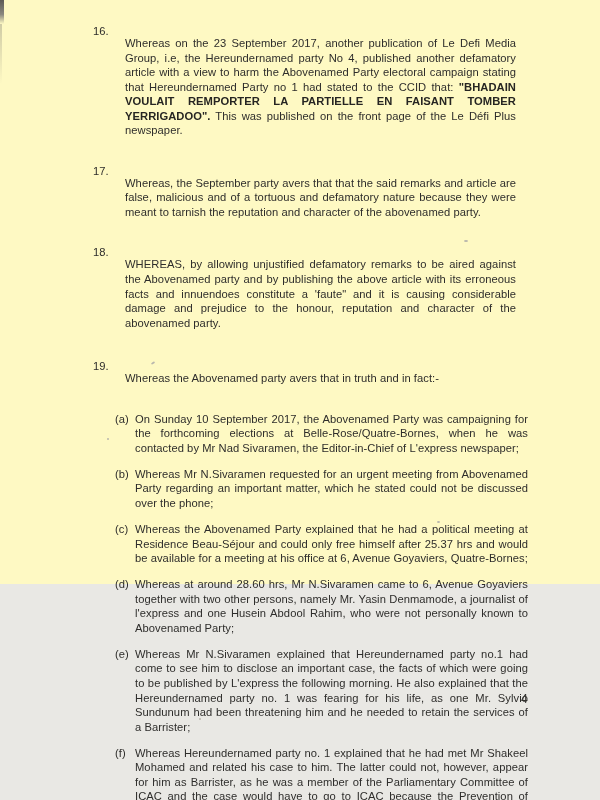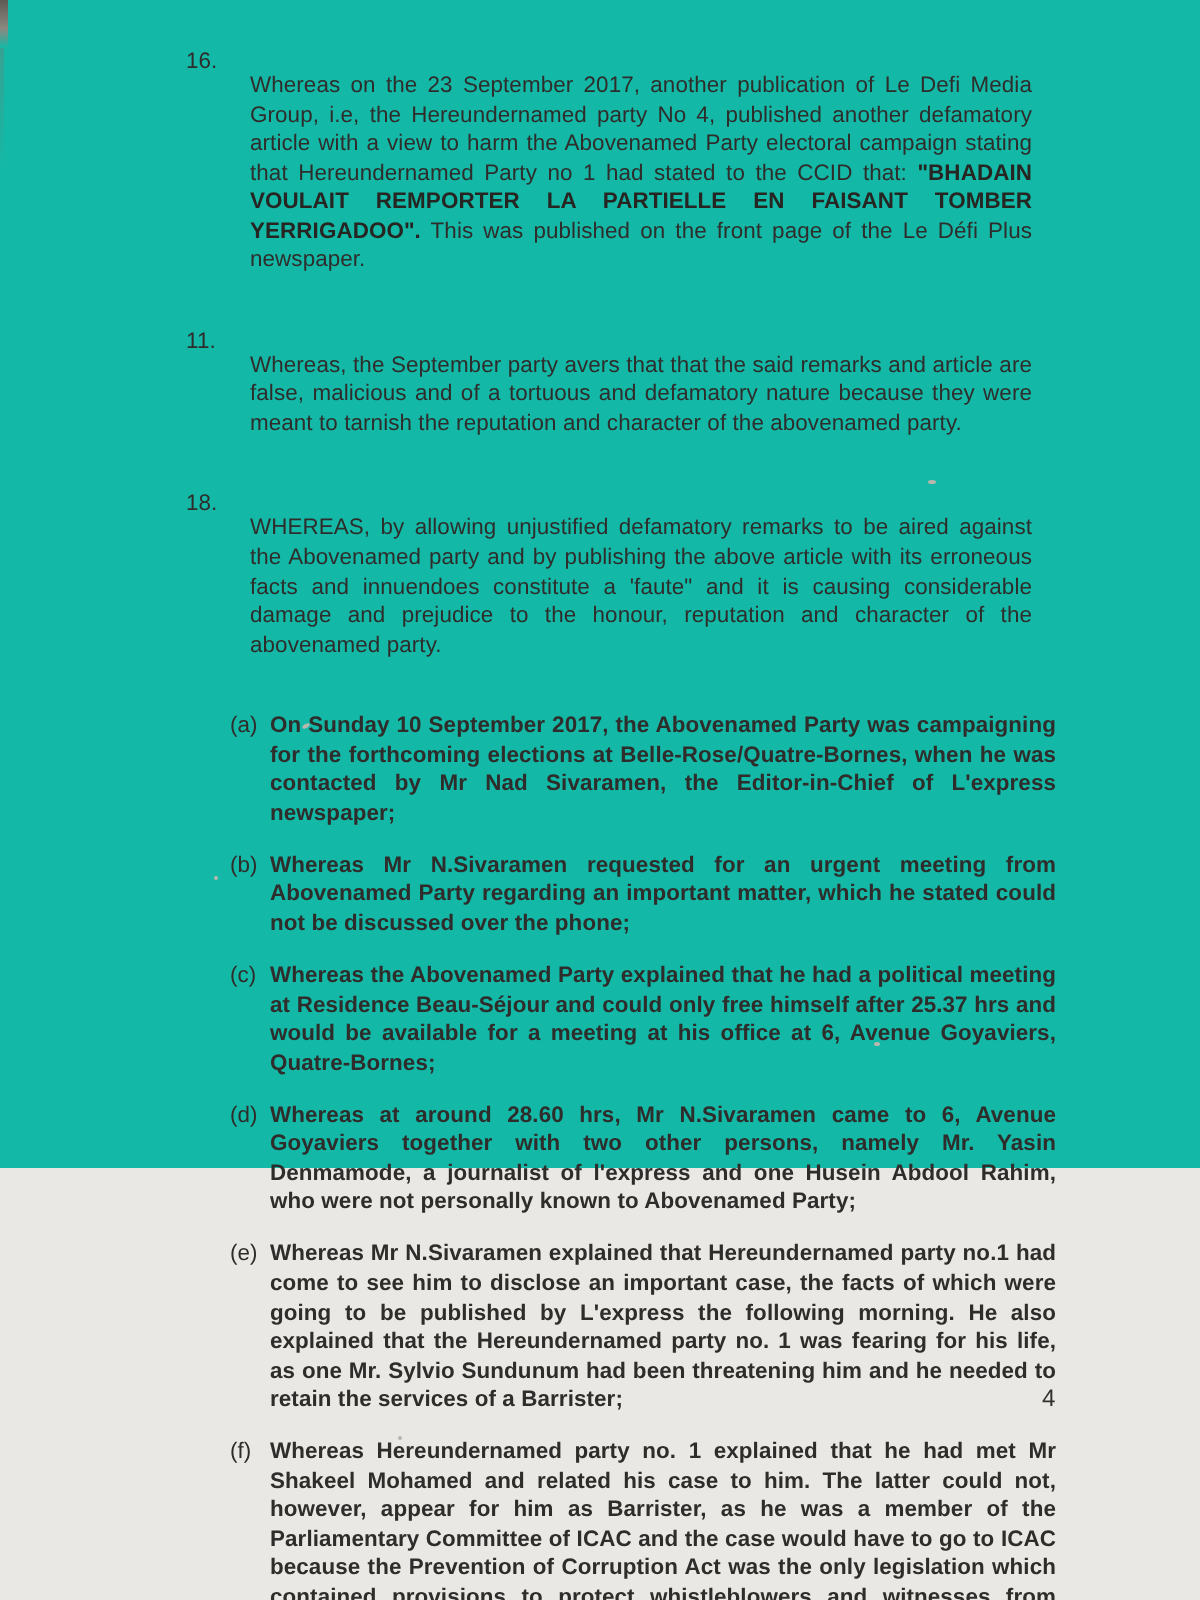--- a/index.html
+++ b/index.html
@@ -5,21 +5,21 @@
   html,body{margin:0;padding:0;}
   body{
     width:600px;height:800px;
     background:#e9e8e4;
     font-family:"Liberation Sans", sans-serif;
     overflow:hidden;
   }
   .page{
     position:relative;
     width:600px;height:584px;
-    background:#14b8a6;
+    background:#fef9c3;
     box-sizing:border-box;
     color:#2e2d2b;
   }
   
   .edge-artifact{
     position:absolute;left:0;top:0;width:4px;height:24px;
     background:linear-gradient(to bottom,#5d5b55,#8a887f 60%,rgba(138,136,127,0));
   }
   .edge-artifact2{
     position:absolute;left:0;top:24px;width:2px;height:60px;
@@ -45,21 +45,21 @@
   .sub-items{margin-top:12px;}
   .sub-item{
     display:flex;
     margin-left:22px;
     margin-bottom:11.5px;
   }
   .sub-item .marker{
     width:20px;flex:0 0 20px;
   }
   .sub-item .body{
-    flex:1;margin:0;text-align:justify;font-weight:bold;
+    flex:1;margin:0;text-align:justify;
   }
   strong{font-weight:bold;color:#262522;}
   .page-number{
     position:absolute;
     left:521px;top:692px;
     font-size:12px;color:#33322f;
   }
   
   .speck{position:absolute;background:#b8b6ad;border-radius:50%;}
   .speck.s1{left:151px;top:362px;width:4px;height:2px;transform:rotate(-30deg);}
@@ -76,29 +76,33 @@
   <div class="edge-artifact2"></div>
 
   <div class="content">
 
     <div class="item">
       <span class="num">16.</span>
       <p class="body"><span>Whereas on the 23 September 2017, another publication of Le Defi Media Group, i.e, the Hereundernamed party No 4, published another defamatory article with a view to harm the Abovenamed Party electoral campaign stating that Hereundernamed Party no 1 had stated to the CCID that: </span><strong>"BHADAIN VOULAIT REMPORTER LA PARTIELLE EN FAISANT TOMBER YERRIGADOO".</strong><span> This was published on the front page of the Le Défi Plus newspaper.</span></p>
     </div>
 
     <div class="item">
-      <span class="num">11.</span>
+      <span class="num">17.</span>
       <p class="body">Whereas, the September party avers that that the said remarks and article are false, malicious and of a tortuous and defamatory nature because they were meant to tarnish the reputation and character of the abovenamed party.</p>
     </div>
 
     <div class="item">
       <span class="num">18.</span>
       <p class="body">WHEREAS, by allowing unjustified defamatory remarks to be aired against the Abovenamed party and by publishing the above article with its erroneous facts and innuendoes constitute a 'faute" and it is causing considerable damage and prejudice to the honour, reputation and character of the abovenamed party.</p>
     </div>
 
+    <div class="item gap-before">
+      <span class="num">19.</span>
+      <p class="body">Whereas the Abovenamed party avers that in truth and in fact:-</p>
+    </div>
 
     <div class="sub-items">
 
       <div class="sub-item">
         <span class="marker">(a)</span>
         <p class="body">On Sunday 10 September 2017, the Abovenamed Party was campaigning for the forthcoming elections at Belle-Rose/Quatre-Bornes, when he was contacted by Mr Nad Sivaramen, the Editor-in-Chief of L'express newspaper;</p>
       </div>
 
       <div class="sub-item">
         <span class="marker">(b)</span>

